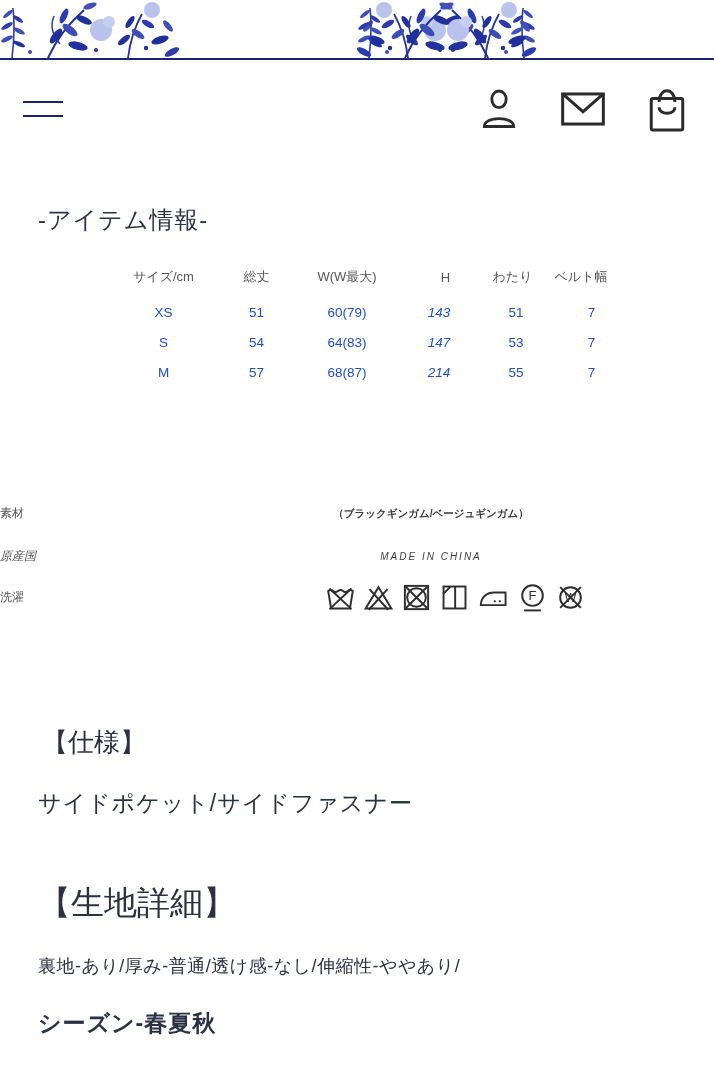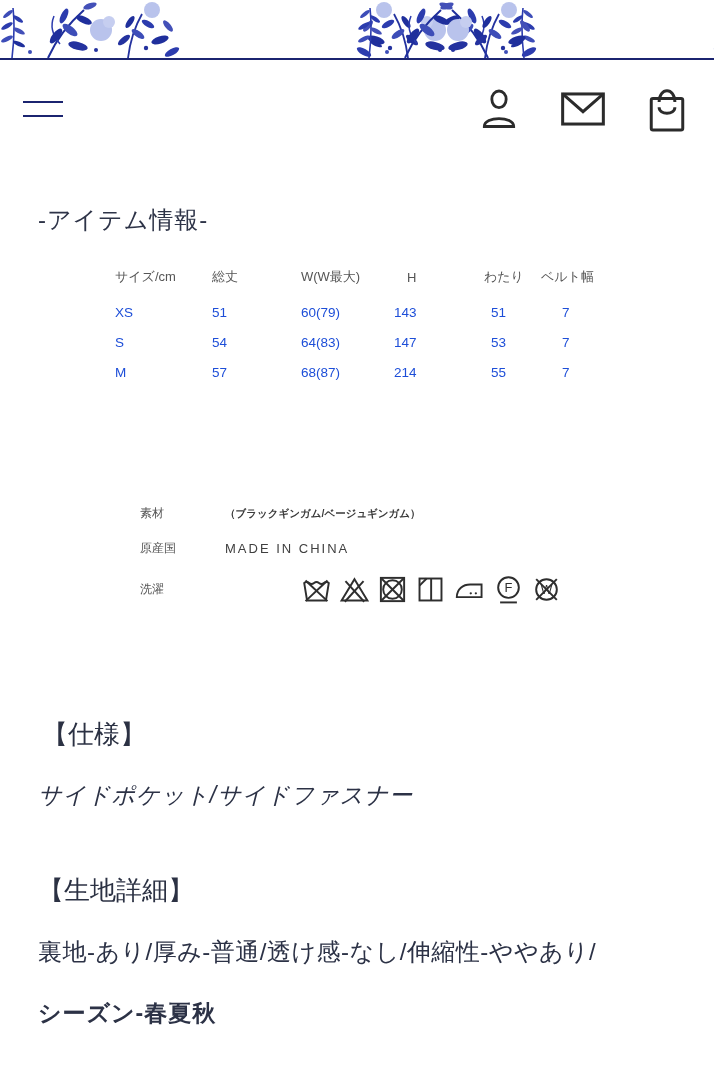--- a/index.html
+++ b/index.html
@@ -14,44 +14,44 @@
   
   .header{display:flex;align-items:center;justify-content:space-between;height:98px;padding:0 22px 0 23px;}
   .hamburger{width:40px;display:flex;flex-direction:column;gap:12px;cursor:pointer;}
   .hamburger span{display:block;height:2px;background:#1b2470;}
   .header-icons{display:flex;align-items:center;gap:34px;}
   .hicon{width:50px;height:56px;display:flex;align-items:center;justify-content:center;cursor:pointer;}
   .hicon svg{stroke:#2b2b2b;fill:none;stroke-width:1.7;}
   
   .page-title{margin:46px 0 8px 38px;font-size:24px;letter-spacing:1px;color:#2e3448;}
   
-  .size-table{margin:26px 0 0 115px;font-size:13.5px;color:#555;}
+  .size-table{margin:26px 0 0 115px;font-size:13.5px;color:#555;text-align:center;}
   .st-row{display:grid;grid-template-columns:97px 89px 92px 91px 57px 80px;height:30px;align-items:center;}
   .st-row.head{color:#555;font-size:13px;margin-bottom:5px;}
   .st-row .c4{padding-left:14px;}
-  .st-row.body .c4{padding-left:1px;}
+  .st-row.body .c4{padding-left:1px;font-style:italic;}
   .st-row.body .c5{padding-left:7px;}
   .st-row.body .c6{padding-left:21px;}
   .st-row.body{color:#1d4ed8;}
   
   .details{margin-top:118px;}
   .d-row{display:grid;grid-template-columns:225px 412px;align-items:center;}
-  .d-label{padding-left:140px;font-size:12px;color:#555;}
-  .d-content{font-size:10.5px;color:#4c4c4c;line-height:15px;}
+  .d-label{font-size:12px;color:#555;}
+  .d-content{text-align:center;font-size:10.5px;color:#4c4c4c;line-height:15px;}
   .d-content .b{font-weight:bold;color:#3a3a3a;}
-  .origin-row{margin-top:18px;}
-  .origin-val{font-size:13px;letter-spacing:2px;color:#3f3f3f;}
-  .laundry-row{margin-top:17px;}
+  .origin-row{margin-top:26px;font-style:italic;}
+  .origin-val{font-size:10px;letter-spacing:2px;color:#3f3f3f;}
+  .laundry-row{margin-top:17px;gap:24px;}
   .care-icons{display:flex;justify-content:center;align-items:center;gap:7px;}
   .care-icons svg{stroke:#2e2e2e;fill:none;stroke-width:1.5;}
   
   .spec-heading{margin:112px 0 0 42px;font-size:26px;color:#2b3143;}
-  .spec-text{margin:28px 8px 0 38px;font-size:23px;color:#2c3246;letter-spacing:1px;font-style:italic;}
-  .fabric-heading{margin:62px 0 0 38px;font-size:26px;color:#2b3143;}
-  .fabric-line1{margin:28px 0 0 38px;font-size:24px;color:#2c3246;letter-spacing:0.5px;}
+  .spec-text{margin:28px 8px 0 38px;font-size:23px;color:#2c3246;letter-spacing:1px;}
+  .fabric-heading{margin:62px 0 0 38px;font-size:33px;color:#2b3143;}
+  .fabric-line1{margin:28px 0 0 38px;font-size:18px;color:#2c3246;letter-spacing:0.5px;}
   .fabric-line2{margin:30px 0 0 38px;font-size:23px;color:#2c3246;letter-spacing:1px;font-weight:bold;}
 </style>
 </head>
 <body>
 
 <div class="banner">
   <svg width="714" height="58" viewBox="0 0 714 58">
     <defs>
       <g id="sprig">
 

